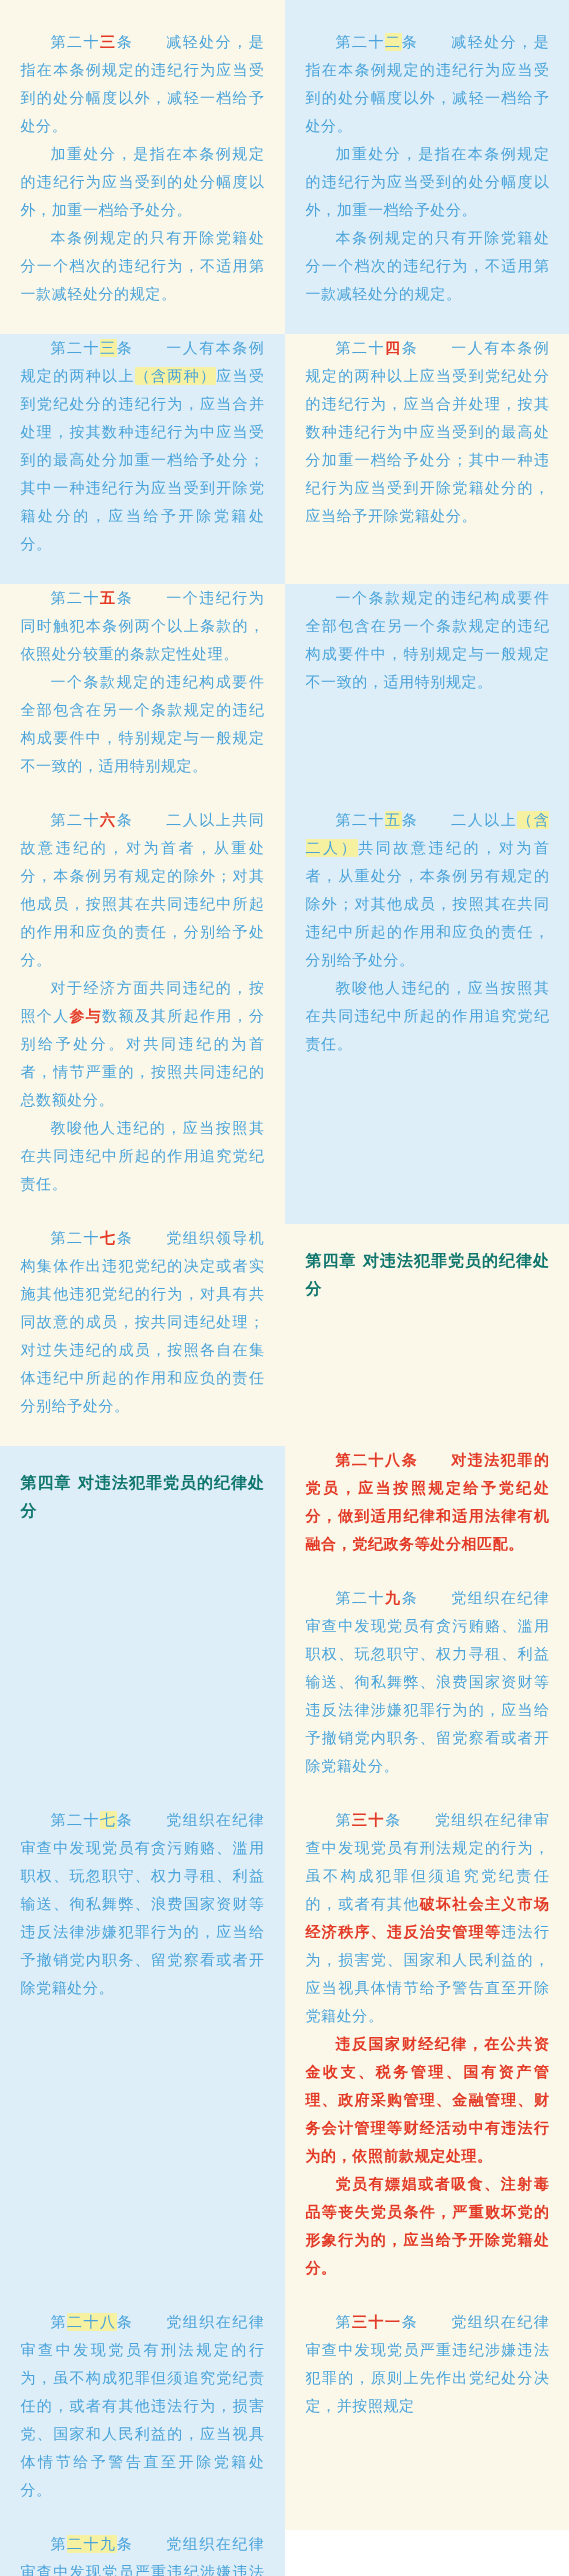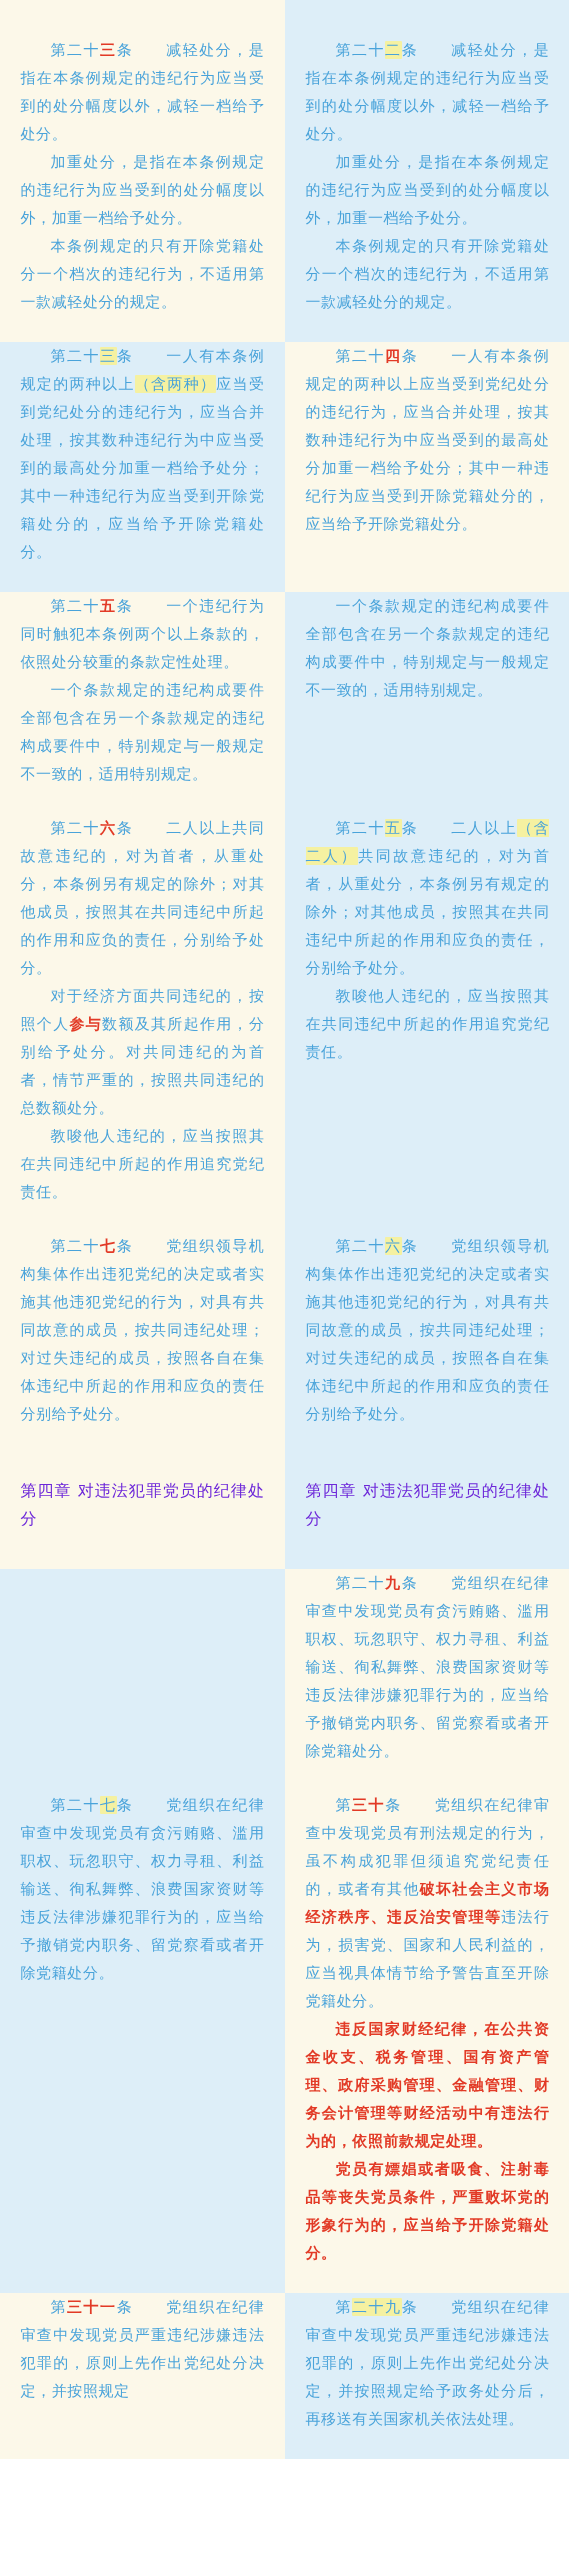--- a/index.html
+++ b/index.html
@@ -1,35 +1,35 @@
 <!DOCTYPE html>
 <html style="font-size:9px"><head>
 <meta charset="utf-8">
 <style>
   html,body{margin:0;padding:0;background:#ffffff;}
   body{width:570px;font-family:"DejaVu Sans",sans-serif;}
   .grid{display:grid;grid-template-columns:285px 285px;width:570px;}
   .cell{padding:0 20.5px 26px 20.5px;box-sizing:border-box;}
   .cell.l{background:#fcf8e9;}
   .cell.r{background:#ddeef8;}
-  .cell.first{padding-top:36px;}
+  .cell.first{padding-top:28px;}
   .cell.chapter-cell{padding-top:23px;padding-bottom:36px;}
   p.para, p.chapter{
     margin:0;
     font-size:15px;
     line-height:28px;
     letter-spacing:0.6px;
     color:#49a3da;
     text-align:justify;
   }
   p.para{text-indent:2em;}
   p.chapter{
     text-indent:0;
-    font-weight:normal;
-    color:#6d28d9;
+    font-weight:bold;
+    color:#0f766e;
     font-size:16px;
   }
   span.seg-n{color:inherit;}
   span.seg-r{color:#e23a26;font-weight:bold;}
   span.seg-h{background:#f5f1a1;border-radius:1.1px;}
 </style>
 </head>
 <body>
 
 <div class="grid" id="grid">
@@ -61,41 +61,44 @@
       <p class="para"><span class="seg-n">对于经济方面共同违纪的，按照个人</span><span class="seg-r">参与</span><span class="seg-n">数额及其所起作用，分别给予处分。对共同违纪的为首者，情节严重的，按照共同违纪的总数额处分。</span></p>
       <p class="para"><span class="seg-n">教唆他人违纪的，应当按照其在共同违纪中所起的作用追究党纪责任。</span></p>
     </div>
     <div class="cell r">
       <p class="para"><span class="seg-n">第二十</span><span class="seg-h">五</span><span class="seg-n">条　　二人以上</span><span class="seg-h">（含二人）</span><span class="seg-n">共同故意违纪的，对为首者，从重处分，本条例另有规定的除外；对其他成员，按照其在共同违纪中所起的作用和应负的责任，分别给予处分。</span></p>
       <p class="para"><span class="seg-n">教唆他人违纪的，应当按照其在共同违纪中所起的作用追究党纪责任。</span></p>
     </div>
     <div class="cell l">
       <p class="para"><span class="seg-n">第二十</span><span class="seg-r">七</span><span class="seg-n">条　　党组织领导机构集体作出违犯党纪的决定或者实施其他违犯党纪的行为，对具有共同故意的成员，按共同违纪处理；对过失违纪的成员，按照各自在集体违纪中所起的作用和应负的责任分别给予处分。</span></p>
     </div>
-    <div class="cell r">
-      <p class="para"><span class="seg-n">第二十</span><span class="seg-h">六</span><span class="seg-n">条　　党组织领导机构集体作出违犯党纪的决定或者实施其他违犯党纪的行为，对具有共同故意的成员，按共同违纪处理；对过失违纪的成员，按照各自在集体违纪中所起的作用和应负的责任分别给予处分。</span></p>
-    </div>
     <div class="cell l chapter-cell">
       <p class="chapter"><span class="seg-n">第四章  对违法犯罪党员的纪律处分</span></p>
     </div>
     <div class="cell r chapter-cell">
       <p class="chapter"><span class="seg-n">第四章  对违法犯罪党员的纪律处分</span></p>
+    </div>
+    <div class="cell l">
+      <p class="para"><span class="seg-r">第二十八条　　对违法犯罪的党员，应当按照规定给予党纪处分，做到适用纪律和适用法律有机融合，党纪政务等处分相匹配。</span></p>
     </div>
     <div class="cell r"></div>
     <div class="cell l">
       <p class="para"><span class="seg-n">第二十</span><span class="seg-r">九</span><span class="seg-n">条　　党组织在纪律审查中发现党员有贪污贿赂、滥用职权、玩忽职守、权力寻租、利益输送、徇私舞弊、浪费国家资财等违反法律涉嫌犯罪行为的，应当给予撤销党内职务、留党察看或者开除党籍处分。</span></p>
     </div>
     <div class="cell r">
       <p class="para"><span class="seg-n">第二十</span><span class="seg-h">七</span><span class="seg-n">条　　党组织在纪律审查中发现党员有贪污贿赂、滥用职权、玩忽职守、权力寻租、利益输送、徇私舞弊、浪费国家资财等违反法律涉嫌犯罪行为的，应当给予撤销党内职务、留党察看或者开除党籍处分。</span></p>
     </div>
     <div class="cell l">
       <p class="para"><span class="seg-n">第</span><span class="seg-r">三十</span><span class="seg-n">条　　党组织在纪律审查中发现党员有刑法规定的行为，虽不构成犯罪但须追究党纪责任的，或者有其他</span><span class="seg-r">破坏社会主义市场经济秩序、违反治安管理等</span><span class="seg-n">违法行为，损害党、国家和人民利益的，应当视具体情节给予警告直至开除党籍处分。</span></p>
       <p class="para"><span class="seg-r">违反国家财经纪律，在公共资金收支、税务管理、国有资产管理、政府采购管理、金融管理、财务会计管理等财经活动中有违法行为的，依照前款规定处理。</span></p>
       <p class="para"><span class="seg-r">党员有嫖娼或者吸食、注射毒品等丧失党员条件，严重败坏党的形象行为的，应当给予开除党籍处分。</span></p>
     </div>
+    <div class="cell r">
+      <p class="para"><span class="seg-n">第</span><span class="seg-h">二十八</span><span class="seg-n">条　　党组织在纪律审查中发现党员有刑法规定的行为，虽不构成犯罪但须追究党纪责任的，或者有其他违法行为，损害党、国家和人民利益的，应当视具体情节给予警告直至开除党籍处分。</span></p>
+    </div>
     <div class="cell l">
       <p class="para"><span class="seg-n">第</span><span class="seg-r">三十一</span><span class="seg-n">条　　党组织在纪律审查中发现党员严重违纪涉嫌违法犯罪的，原则上先作出党纪处分决定，并按照规定</span></p>
     </div>
     <div class="cell r">
       <p class="para"><span class="seg-n">第</span><span class="seg-h">二十九</span><span class="seg-n">条　　党组织在纪律审查中发现党员严重违纪涉嫌违法犯罪的，原则上先作出党纪处分决定，并按照规定给予政务处分后，再移送有关国家机关依法处理。</span></p>
     </div>
   </div>
 
 
 </body></html>

